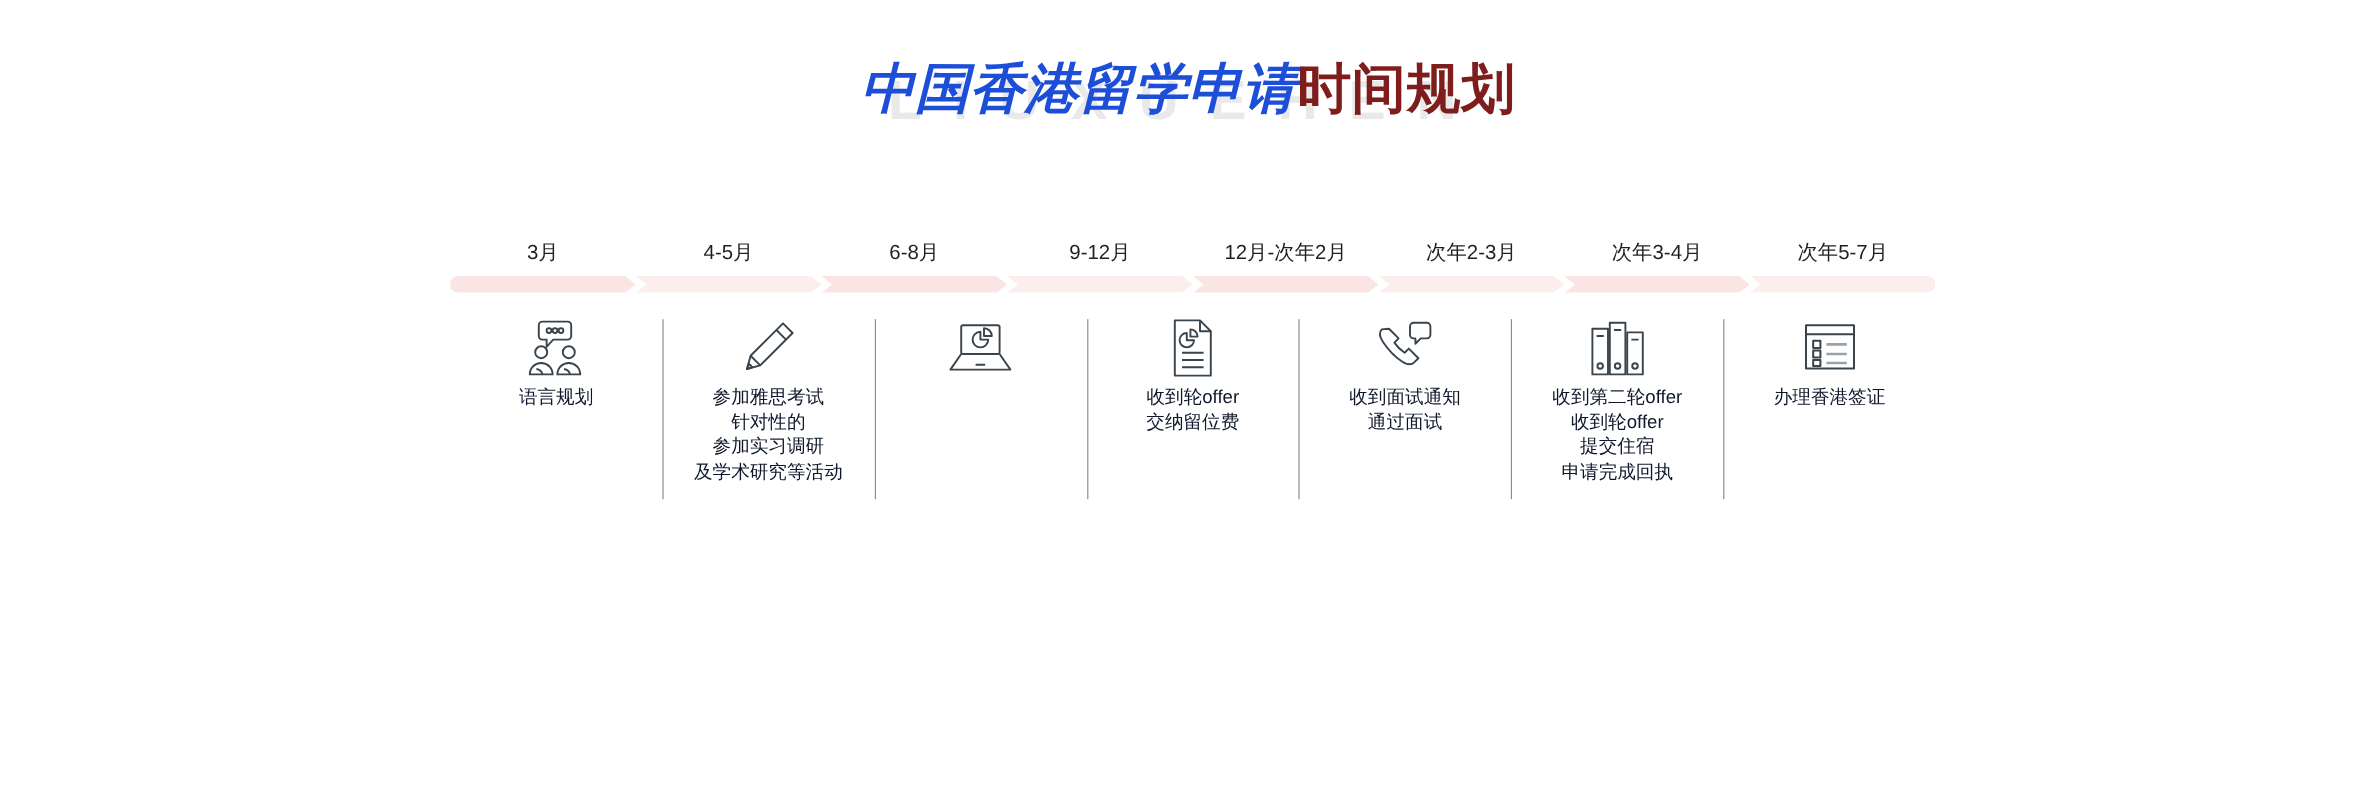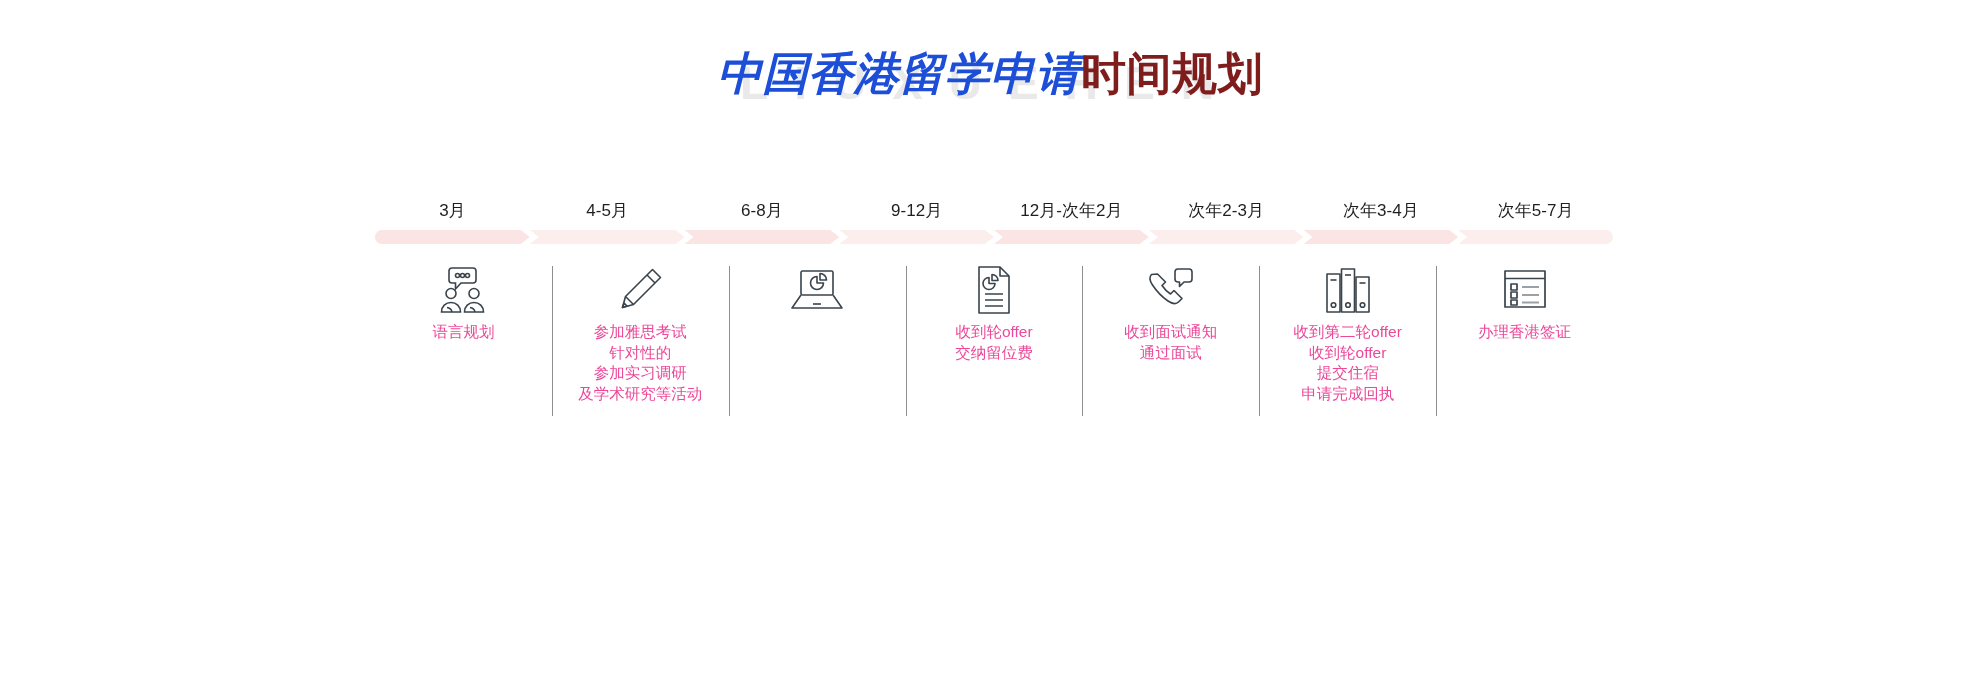--- a/index.html
+++ b/index.html
@@ -101,21 +101,21 @@
   }
   .icon-box{
     width:62px;height:56px;
     display:flex;align-items:center;justify-content:center;
     margin-bottom:4px;
   }
   .icon-box svg{display:block;}
   .step-text{
     font-size:15.5px;
     line-height:20.5px;
-    color:#ec4899;
+    color:#0f172a;
     text-align:center;
     white-space:pre-line;
     padding:0 2px;
   }
 </style>
 </head>
 <body>
 
 <div class="stage">
 

